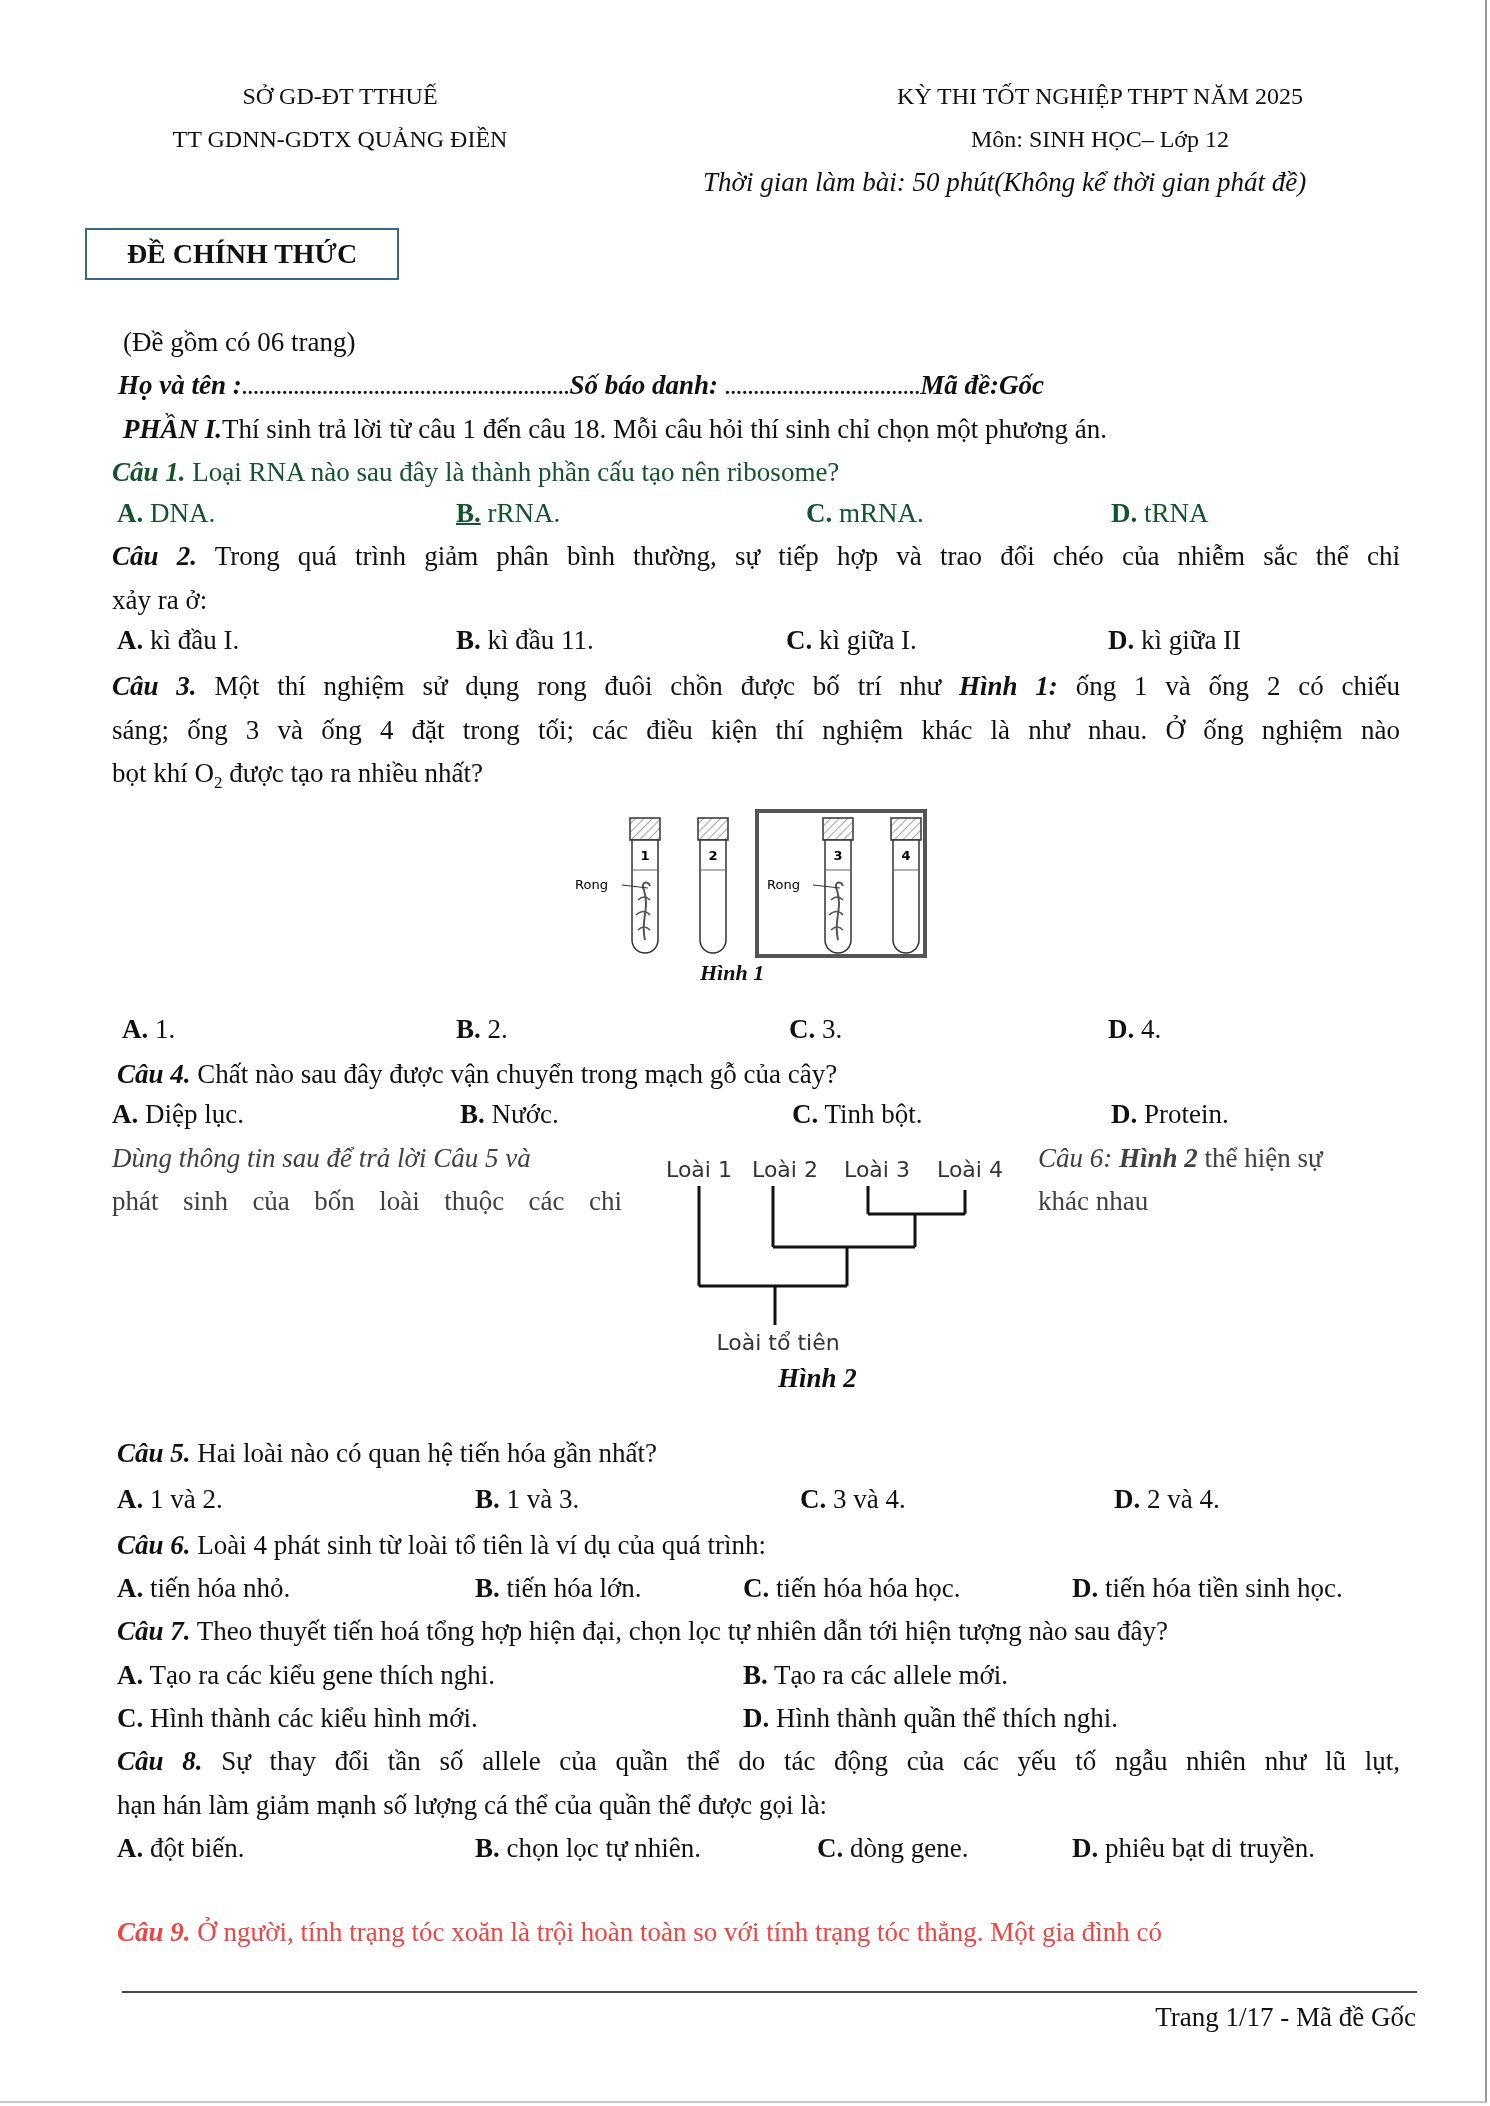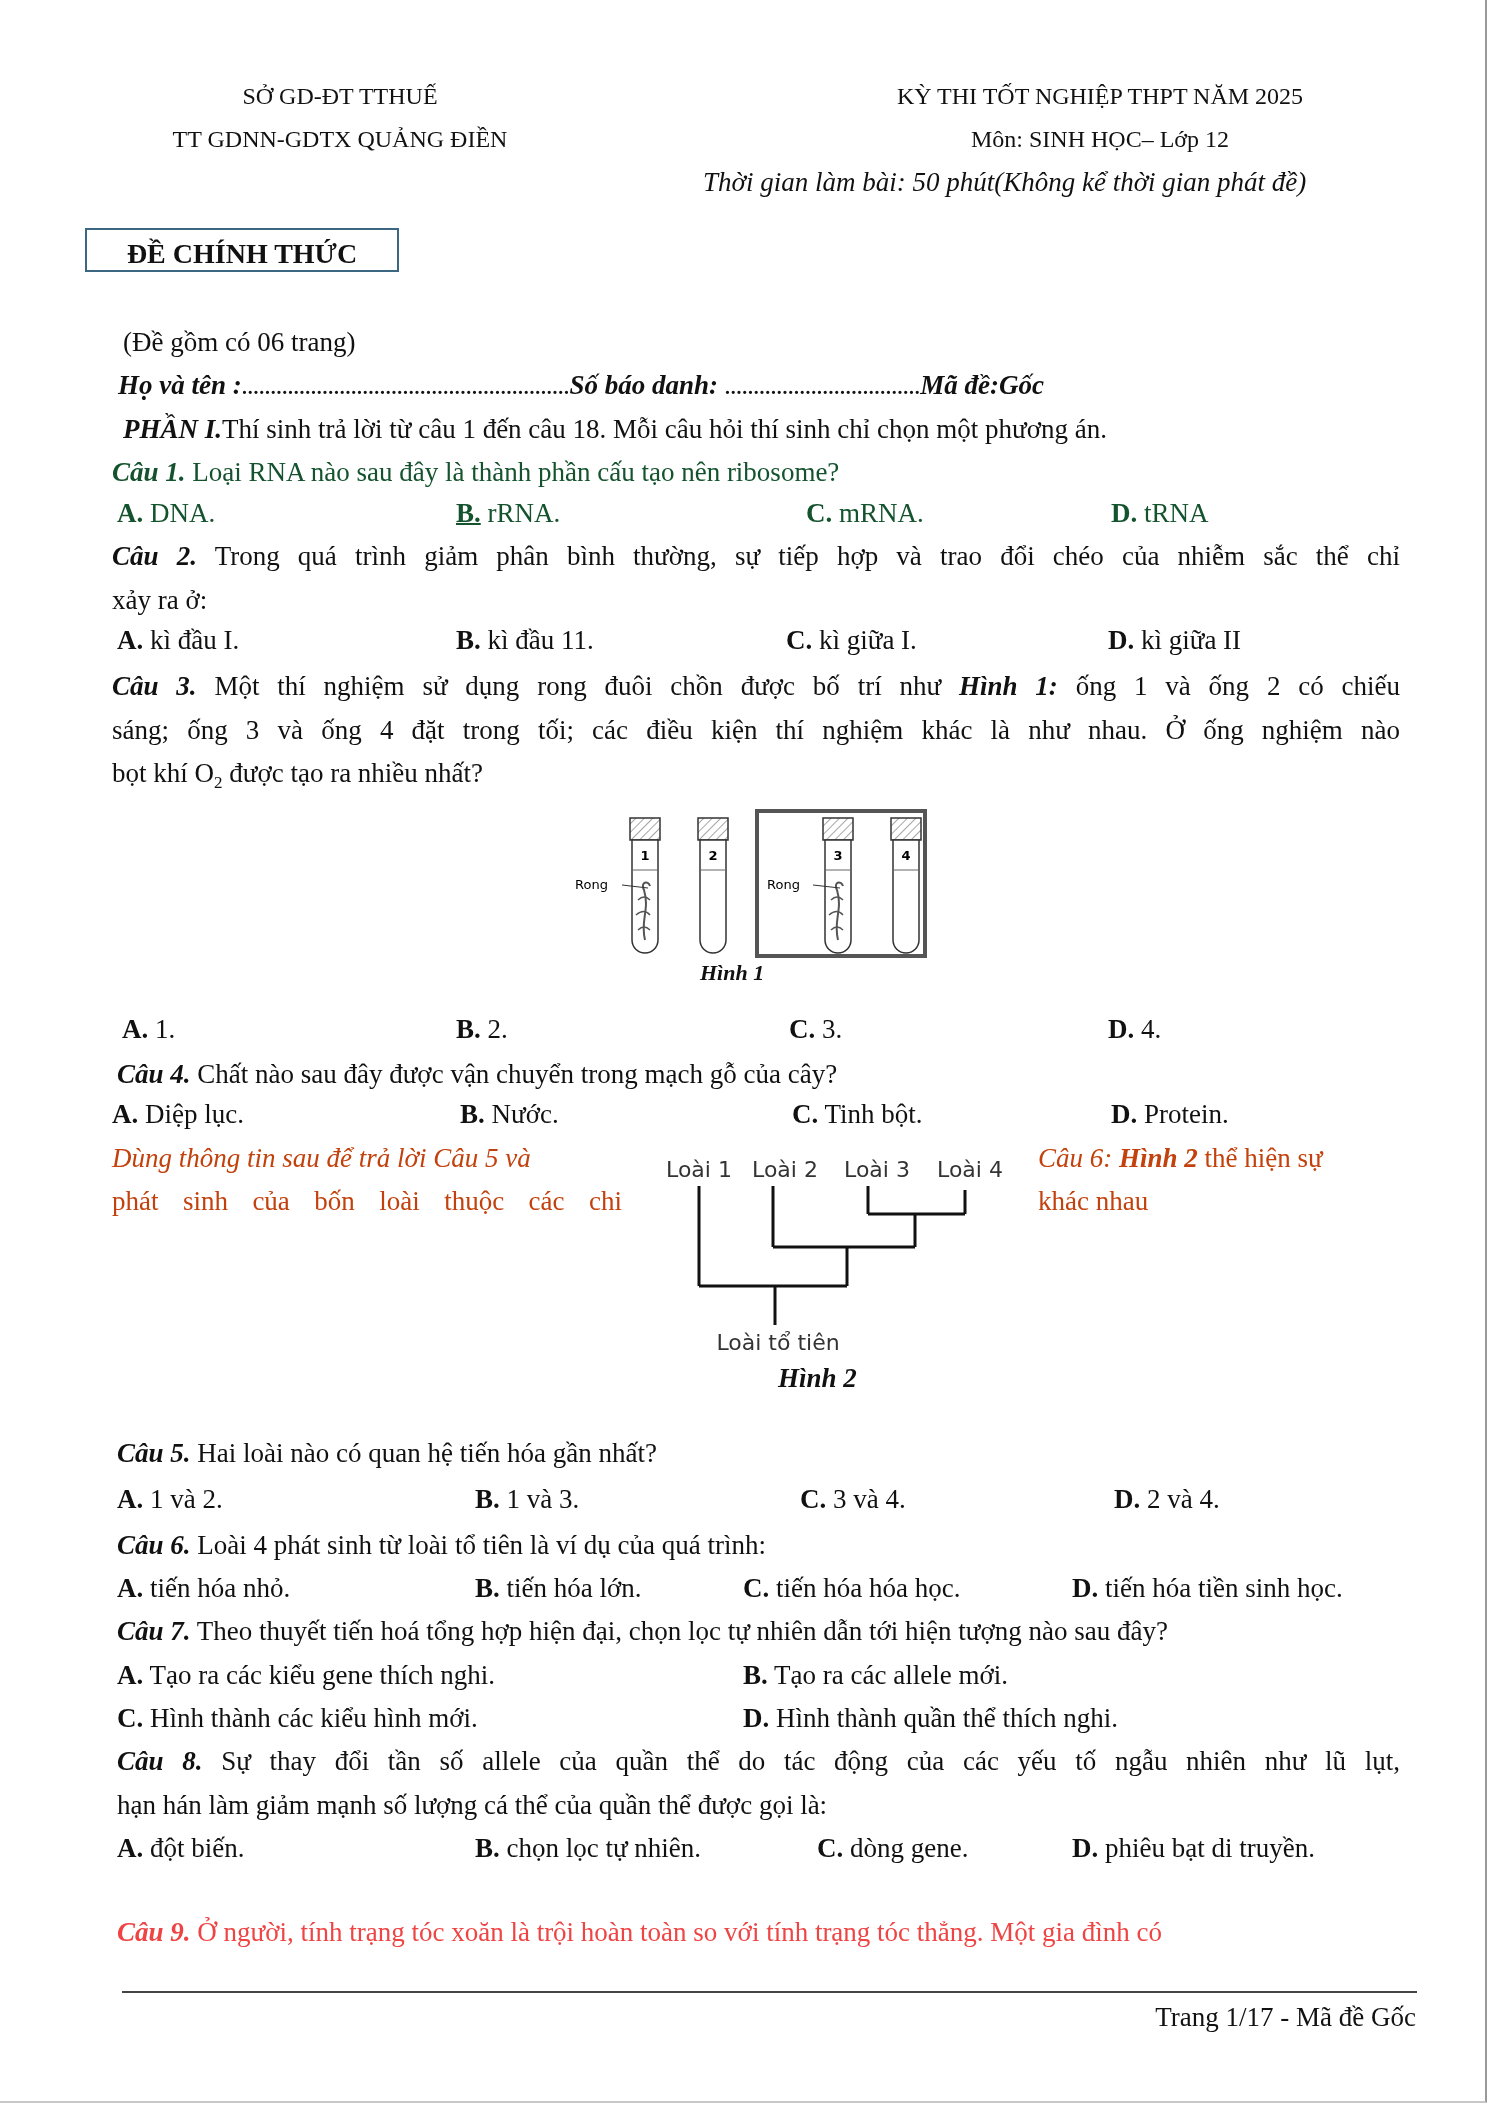--- a/index.html
+++ b/index.html
@@ -4,23 +4,23 @@
 <style>
   html,body{margin:0;padding:0;background:#fff;}
   body{width:1490px;height:2106px;position:relative;overflow:hidden;font-family:"Liberation Serif","DejaVu Serif",serif;color:#111;}
   .frame{position:absolute;left:0;top:0;width:1487px;height:2103px;border-right:2px solid #9a9a9a;border-bottom:2px solid #c8c8c8;box-sizing:border-box;}
   .t{position:absolute;white-space:nowrap;font-size:27px;line-height:32px;}
   .b{font-weight:bold;font-style:italic;}
   .i{font-style:italic;}
   .c{text-align:center;}
   .red{color:#14532d;}
   .darkred{color:#ef4444;}
-  .green{color:#c2410c;}
+  .green{color:#404040;}
   .hd{font-size:24px;font-weight:normal;}
-  .box{position:absolute;left:85px;top:228px;width:314px;height:44px;border:2px solid #3b6782;box-sizing:border-box;}
+  .box{position:absolute;left:85px;top:228px;width:314px;height:52px;border:2px solid #3b6782;box-sizing:border-box;}
   .box span{position:absolute;left:0;right:0;top:8px;text-align:center;font-size:28px;font-weight:bold;}
   .opt{position:absolute;white-space:nowrap;font-size:27px;line-height:32px;}
   .opt b{font-weight:bold;}
   .ul{text-decoration:underline;text-decoration-thickness:2px;}
   .just{position:absolute;left:112px;width:1288px;font-size:27px;line-height:32px;text-align:justify;text-align-last:justify;white-space:nowrap;}
   .rule{position:absolute;left:122px;top:1991px;width:1295px;height:2px;background:#444;}
   svg text{font-family:"DejaVu Sans","Liberation Sans",sans-serif;}
 </style>
 </head>
 <body>

